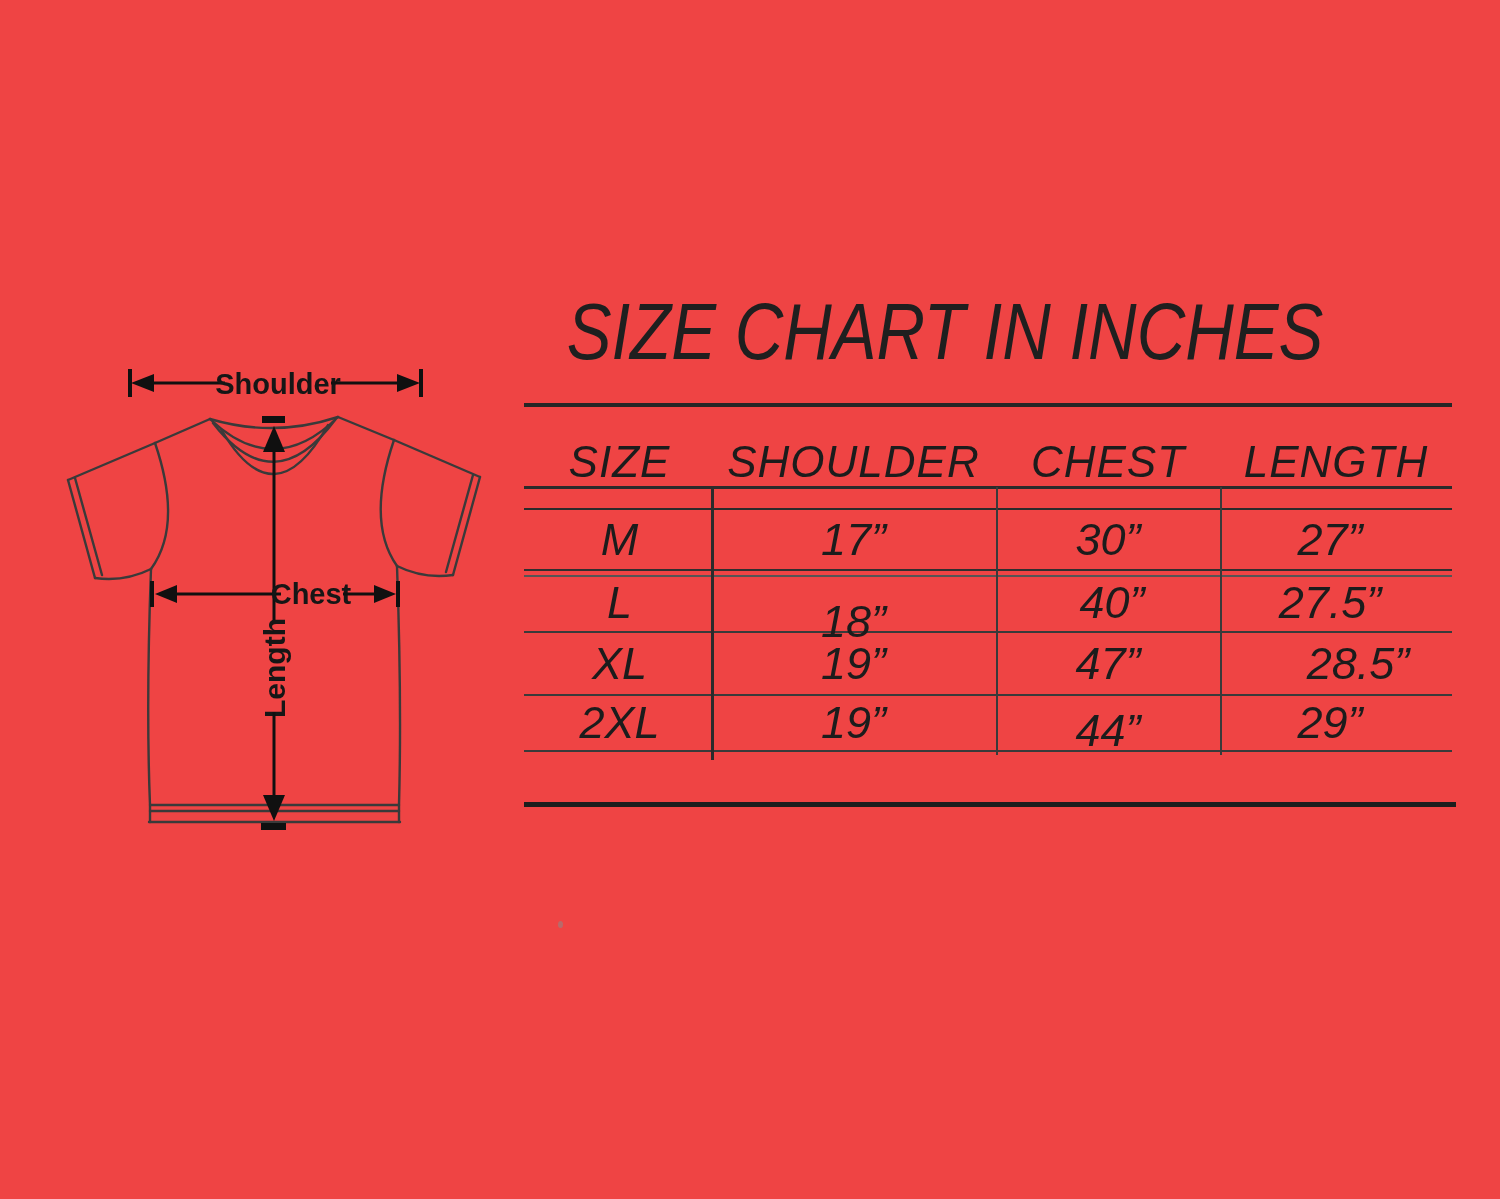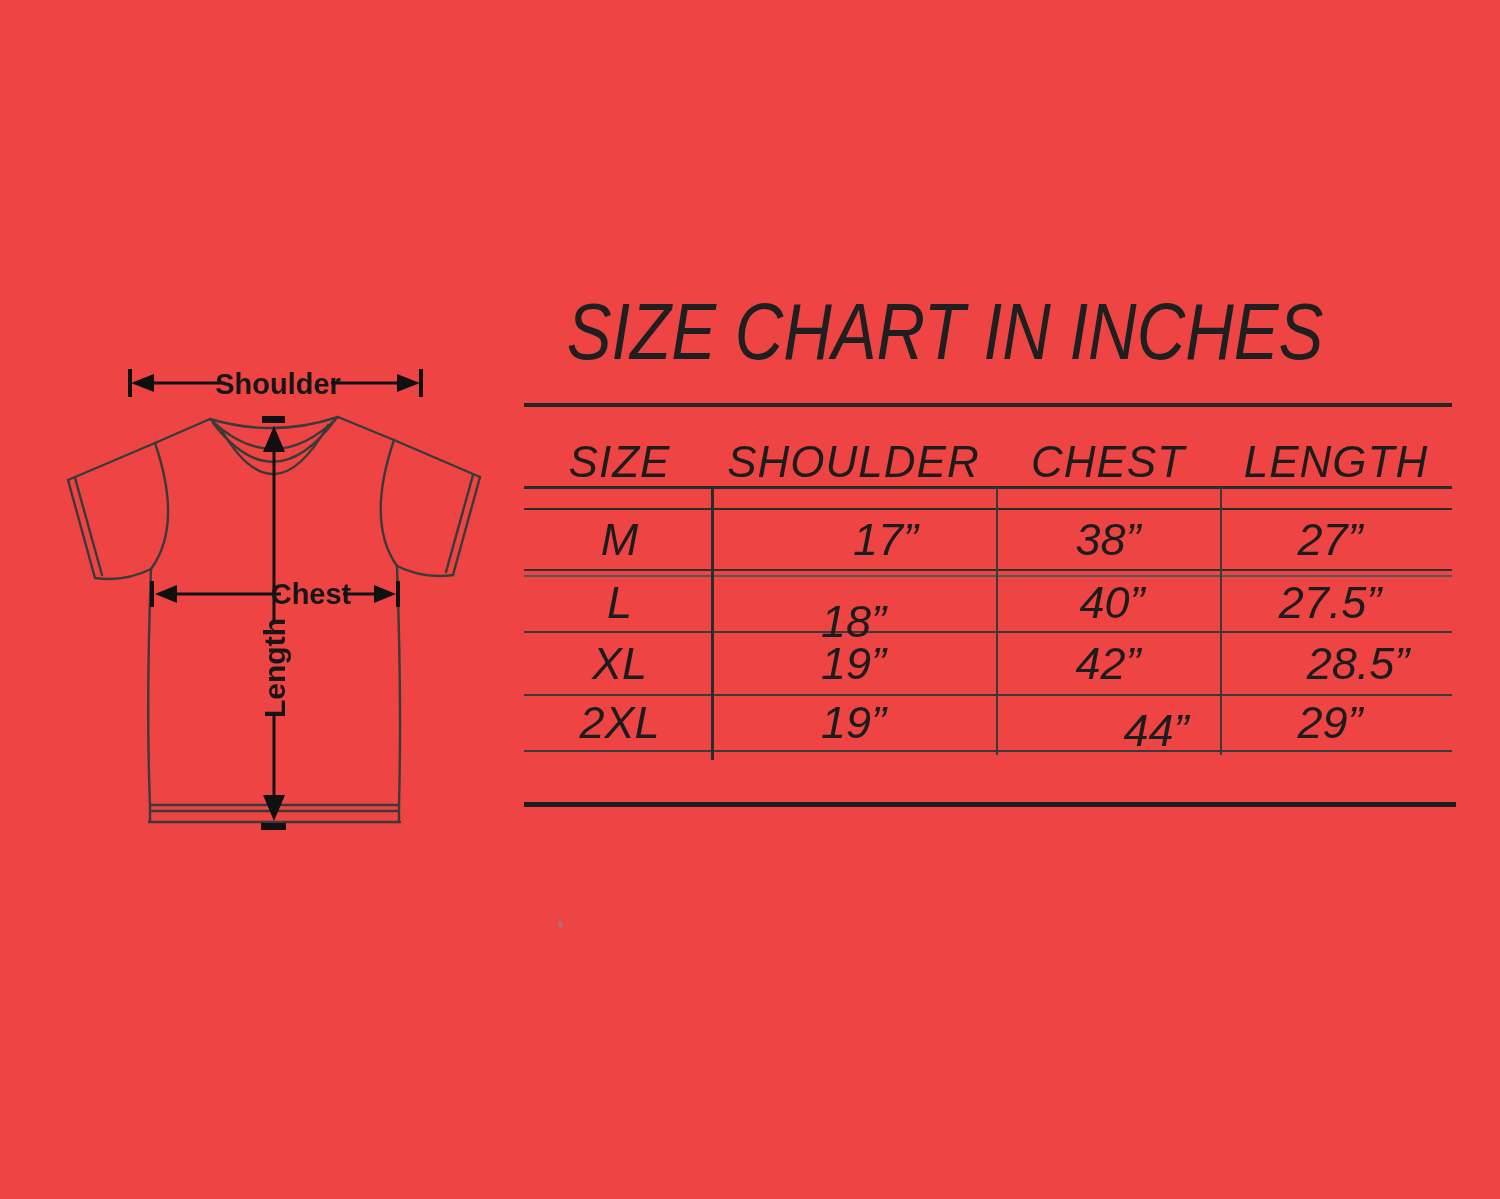--- a/index.html
+++ b/index.html
@@ -118,42 +118,42 @@
     <div class="vline" style="left:996px;top:487px;width:2px;height:268px;background:#3a3a3a;"></div>
     <div class="vline" style="left:1220px;top:487px;width:2px;height:268px;background:#3a3a3a;"></div>
 
     <div class="cell header" style="left:528px;top:438px;width:183px;height:48px;">SIZE</div>
     <div class="cell header" style="left:711px;top:438px;width:285px;height:48px;">SHOULDER</div>
     <div class="cell header" style="left:996px;top:438px;width:224px;height:48px;">CHEST</div>
     <div class="cell header" style="left:1220px;top:438px;width:232px;height:48px;">LENGTH</div>
 
     <div>
       <div class="cell sizecol" style="left:528px;top:514px;width:183px;height:52px;">M</div>
-      <div class="cell val" style="left:711px;top:514px;width:285px;height:52px;margin-left:32px;">17”</div>
-      <div class="cell val" style="left:996px;top:514px;width:224px;height:52px;">38”</div>
+      <div class="cell val" style="left:711px;top:514px;width:285px;height:52px;">17”</div>
+      <div class="cell val" style="left:996px;top:514px;width:224px;height:52px;">30”</div>
       <div class="cell val" style="left:1220px;top:514px;width:220px;height:52px;">27”</div>
     </div>
 
     <div>
       <div class="cell sizecol" style="left:528px;top:577px;width:183px;height:52px;">L</div>
       <div class="cell val" style="left:711px;top:596px;width:285px;height:52px;">18”</div>
       <div class="cell val" style="left:996px;top:577px;width:232px;height:52px;">40”</div>
       <div class="cell val" style="left:1220px;top:577px;width:220px;height:52px;">27.5”</div>
     </div>
 
     <div>
       <div class="cell sizecol" style="left:528px;top:638px;width:183px;height:52px;">XL</div>
       <div class="cell val" style="left:711px;top:638px;width:285px;height:52px;">19”</div>
-      <div class="cell val" style="left:996px;top:638px;width:224px;height:52px;">42”</div>
+      <div class="cell val" style="left:996px;top:638px;width:224px;height:52px;">47”</div>
       <div class="cell val" style="left:1220px;top:638px;width:220px;height:52px;padding-left:28px;">28.5”</div>
     </div>
 
     <div>
       <div class="cell sizecol" style="left:528px;top:697px;width:183px;height:52px;">2XL</div>
       <div class="cell val" style="left:711px;top:697px;width:285px;height:52px;">19”</div>
-      <div class="cell val" style="left:996px;top:697px;width:224px;height:68px;padding-left:48px;">44”</div>
+      <div class="cell val" style="left:996px;top:697px;width:224px;height:68px;">44”</div>
       <div class="cell val" style="left:1220px;top:697px;width:220px;height:52px;">29”</div>
     </div>
   </div>
 
   <div class="artifact" style="left:558px;top:921px;width:5px;height:7px;"></div>
 
 </div>
 
 </body></html>

